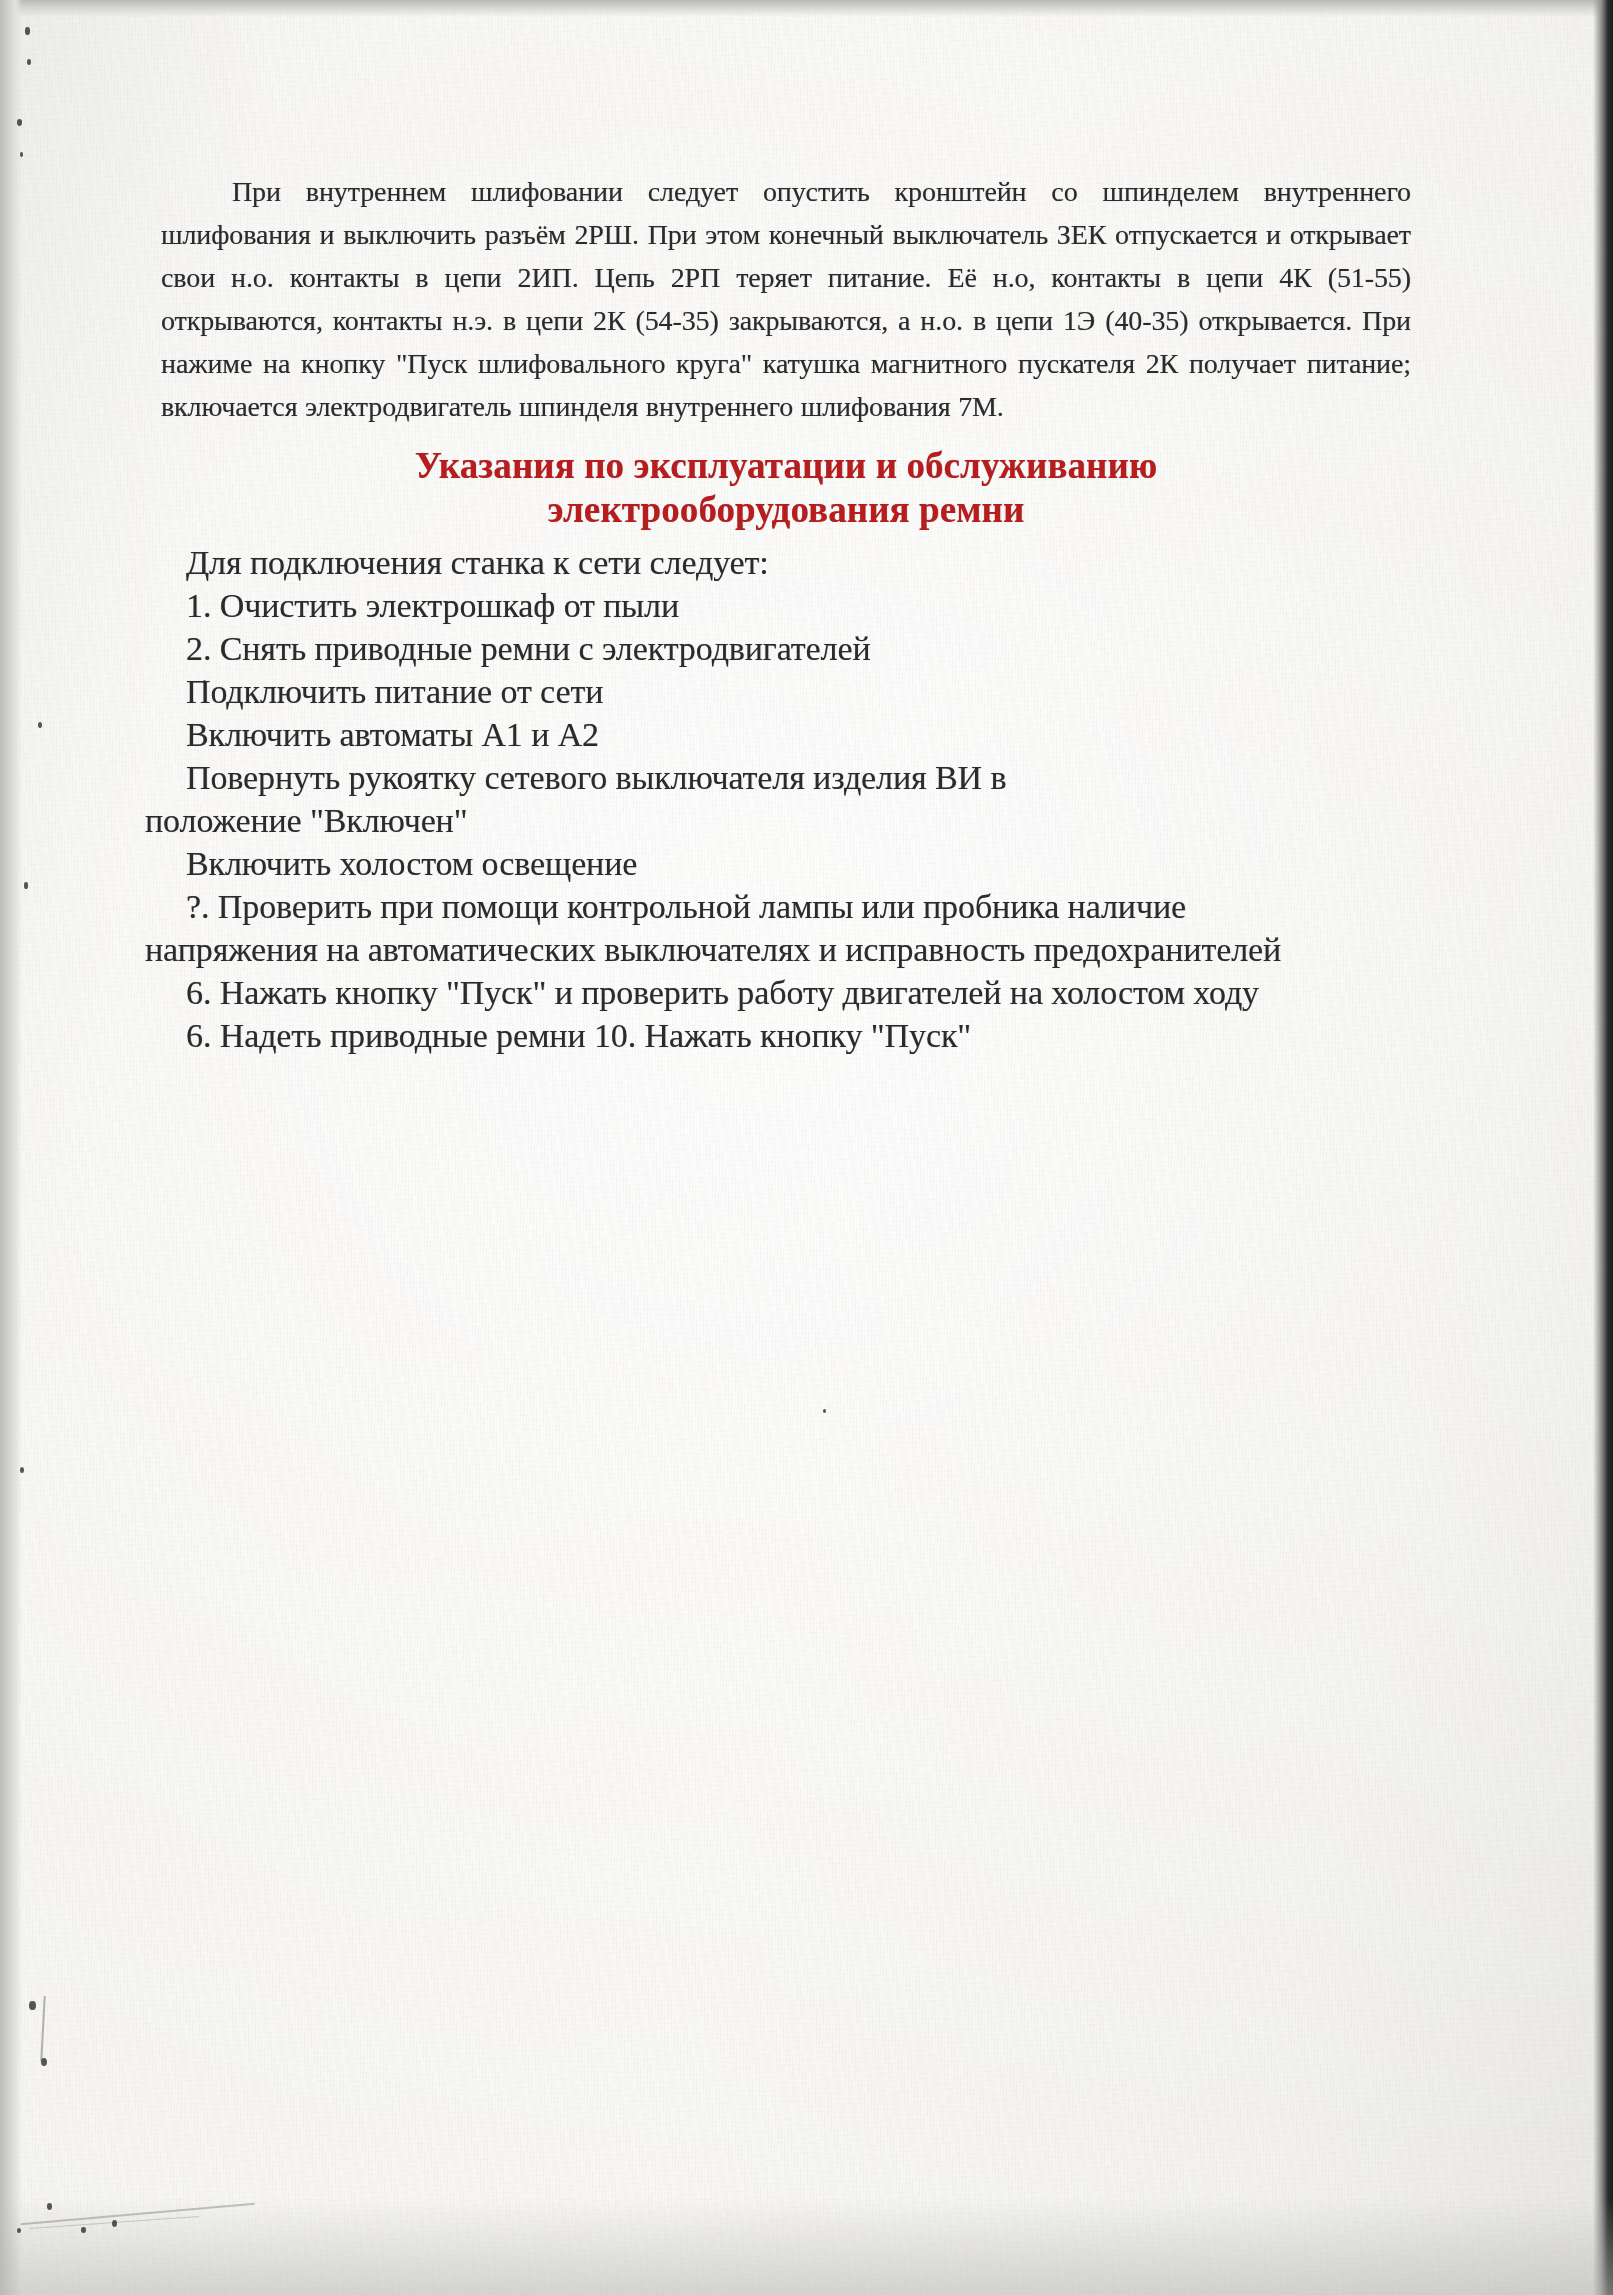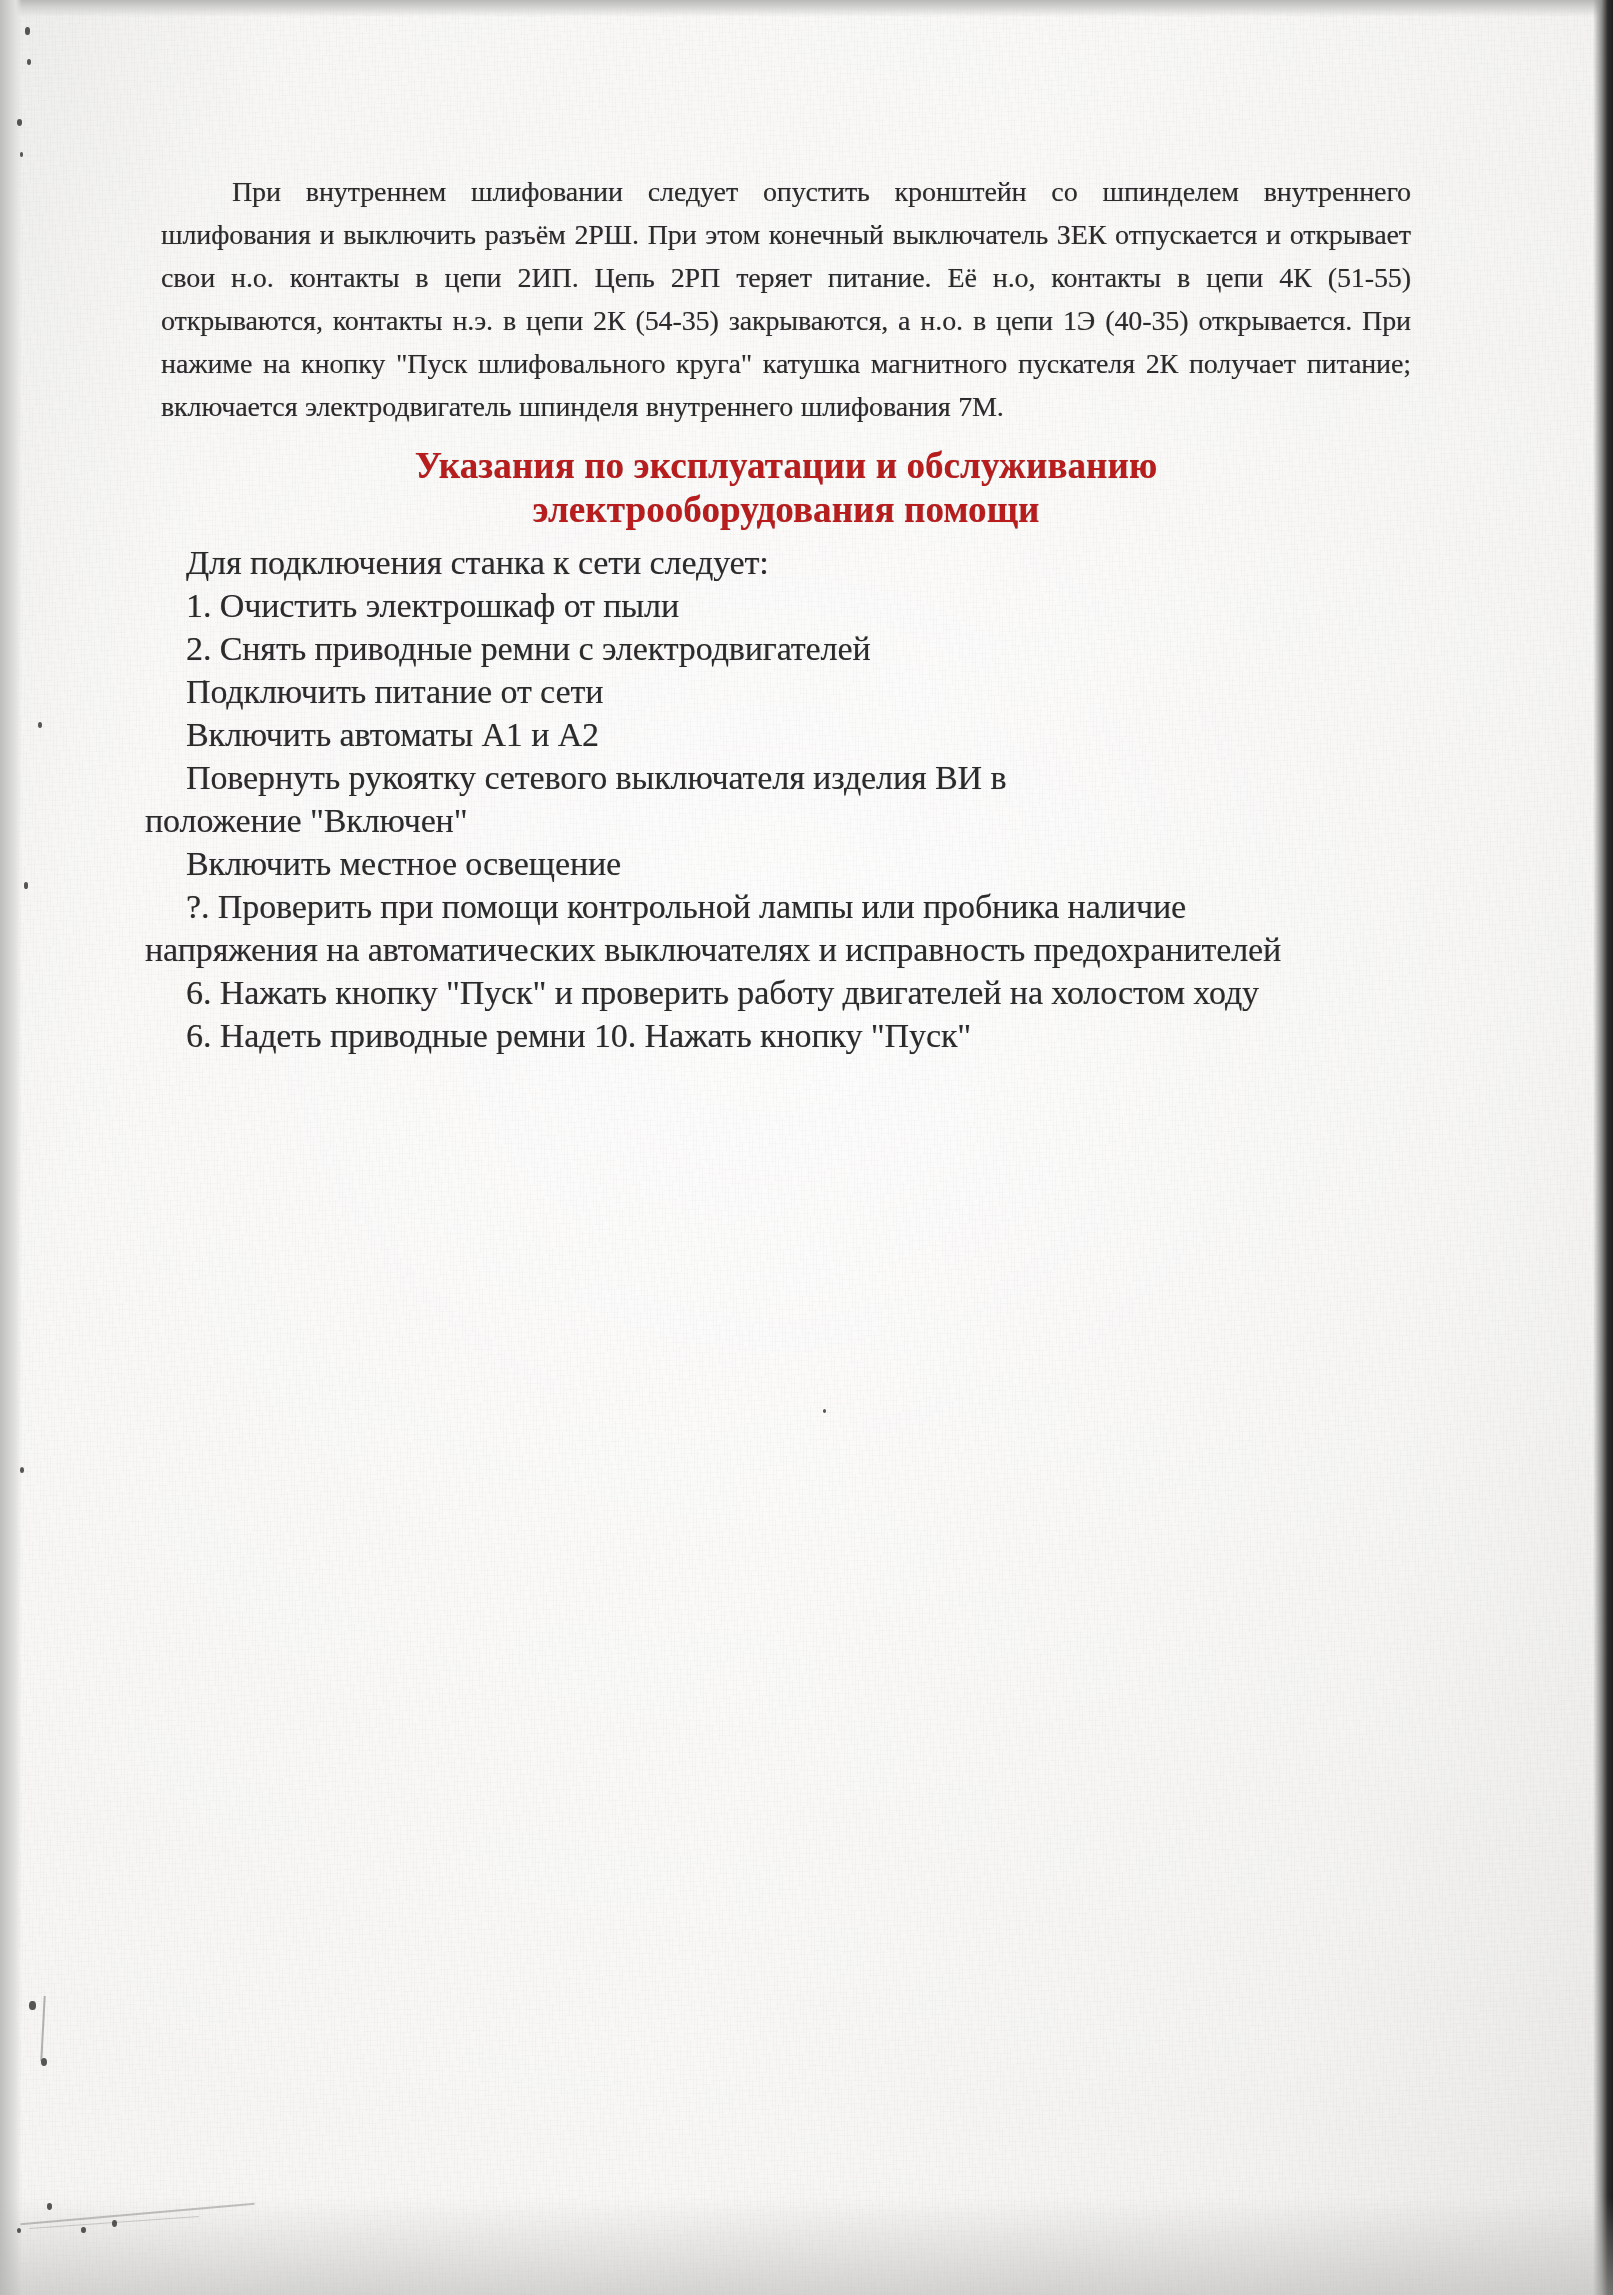--- a/index.html
+++ b/index.html
@@ -162,32 +162,32 @@
       <div class="speck" style="left: 823px; top: 1409px; width: 3.3px; height: 3.9px;"></div>
       <div class="speck" style="left: 203px; top: 680px; width: 3.3px; height: 3.9px;"></div>
     </div>
 
   <div id="content">
 
     <p class="para ink">При внутреннем шлифовании следует опустить кронштейн со шпинделем внутреннего шлифования и выключить разъём 2РШ. При этом конечный выключатель ЗЕК отпускается и открывает свои н.о. контакты в цепи 2ИП. Цепь 2РП теряет питание. Её н.о, контакты в цепи 4К (51-55) открываются, контакты н.э. в цепи 2К (54-35) закрываются, а н.о. в цепи 1Э (40-35) открывается. При нажиме на кнопку "Пуск шлифовального круга" катушка магнитного пускателя 2К получает питание; включается электродвигатель шпинделя внутреннего шлифования 7М.</p>
 
     <h1 class="heading ink">
       <span>Указания по эксплуатации и обслуживанию</span>
-      <span class="heading-line-2">электрооборудования помощи</span>
+      <span class="heading-line-2">электрооборудования ремни</span>
     </h1>
 
     <ul class="list" id="instruction-list">
       <li class="list-item indented ink">Для подключения станка к сети следует:</li>
     <li class="list-item ink indented">1. Очистить электрошкаф от пыли</li>
         <li class="list-item ink indented">2. Снять приводные ремни с электродвигателей</li>
         <li class="list-item ink indented">Подключить питание от сети</li>
         <li class="list-item ink indented">Включить автоматы А1 и А2</li>
         <li class="list-item ink indented">Повернуть рукоятку сетевого выключателя изделия ВИ в</li>
         <li class="list-item ink flush">положение "Включен"</li>
-        <li class="list-item ink indented">Включить местное освещение</li>
+        <li class="list-item ink indented">Включить холостом освещение</li>
         <li class="list-item ink indented">?. Проверить при помощи контрольной лампы или пробника наличие</li>
         <li class="list-item ink flush">напряжения на автоматических выключателях и исправность предохранителей</li>
         <li class="list-item ink wrap">6. Нажать кнопку "Пуск" и проверить работу двигателей на холостом ходу</li>
         <li class="list-item ink wrap">6. Надеть приводные ремни 10. Нажать кнопку "Пуск"</li>
       </ul>
 
   </div>
 </div>
 
 

